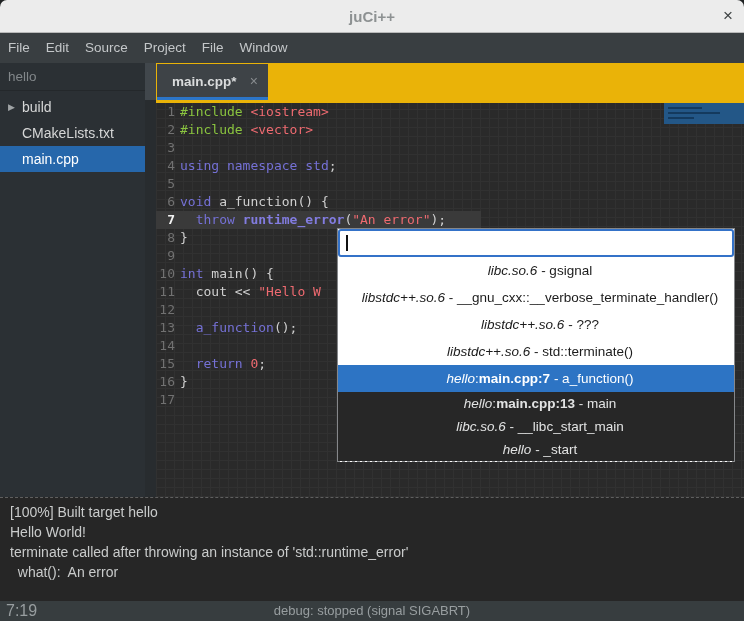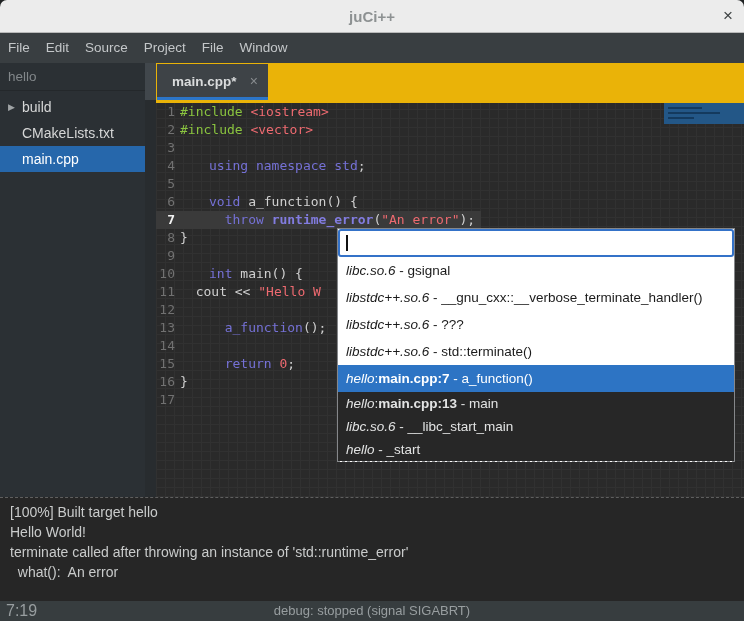--- a/index.html
+++ b/index.html
@@ -47,38 +47,38 @@
       repeating-linear-gradient(90deg, #313131 0 1px, transparent 1px 9px),
       #2a2a2a; overflow:hidden; }
   .hl-row { position:absolute; left:0; width:325px; height:18px; background:#3a3a3a; }
   .code-row { position:absolute; left:0; width:588px; height:18px; font-family:"DejaVu Sans Mono", monospace;
               font-size:13px; line-height:18px; white-space:pre; }
   .lnum { position:absolute; left:0; width:19px; text-align:right; color:#717171; }
   .lnum.cur { color:#f2f2f2; font-weight:bold; }
   .ctext { position:absolute; left:24px; }
   .pp  { color:#8ac43f; }
   .str { color:#ee6a70; }
-  .kw  { color:#7571d6;margin-left:29px; }
+  .kw  { color:#7571d6; }
   .kwb { color:#827ce0; font-weight:bold; }
   .pl  { color:#d0d0d0; }
 
   
   .tooltip-box { position:absolute; left:508px; top:0; width:80px; height:21px; background:#235787; }
   .tooltip-box i { position:absolute; left:4px; height:2px; background:rgba(10,35,60,.55); display:block; }
 
   
   .popup { position:absolute; left:337px; top:228px; width:398px; z-index:50;
            border:1px solid #85878a; border-bottom:1px dashed #8b8d8f; background:#ffffff; }
   .popup-input-wrap { position:relative; height:28px; background:#ffffff; padding:0; }
   .popup-input { position:absolute; left:0; top:0; width:100%; height:28px; border:2px solid #3472c8;
            border-radius:3px; background:#fff; outline:none; font-size:14px; padding-left:7px;
            font-family:"Liberation Sans", sans-serif; }
   .popup-caret { position:absolute; left:8px; top:6px; width:2px; height:16px; background:#111; }
   .bt-row { height:27px; line-height:27px; padding-left:8px; font-size:13.5px; color:#1b1b1b;
-            background:#ffffff; white-space:nowrap; overflow:hidden; }
+            background:#ffffff; white-space:nowrap; overflow:hidden;text-align:center; }
   .bt-row .lib { font-style:italic; }
   .bt-row .loc { font-weight:bold; }
   .bt-row.selected { background:#2d74c4; color:#ffffff; }
   .bt-row.dark { background:#272727; color:#e2e3e3; height:23px; line-height:23px; }
 
   
   .output { position:absolute; left:0; top:497px; width:744px; height:104px; background:#262626;
             border-top:1px dashed #5f5f5f; padding:4px 0 0 10px; }
   .out-line { height:20px; line-height:20px; color:#c9cbcb; font-size:14px; white-space:pre; }
 

